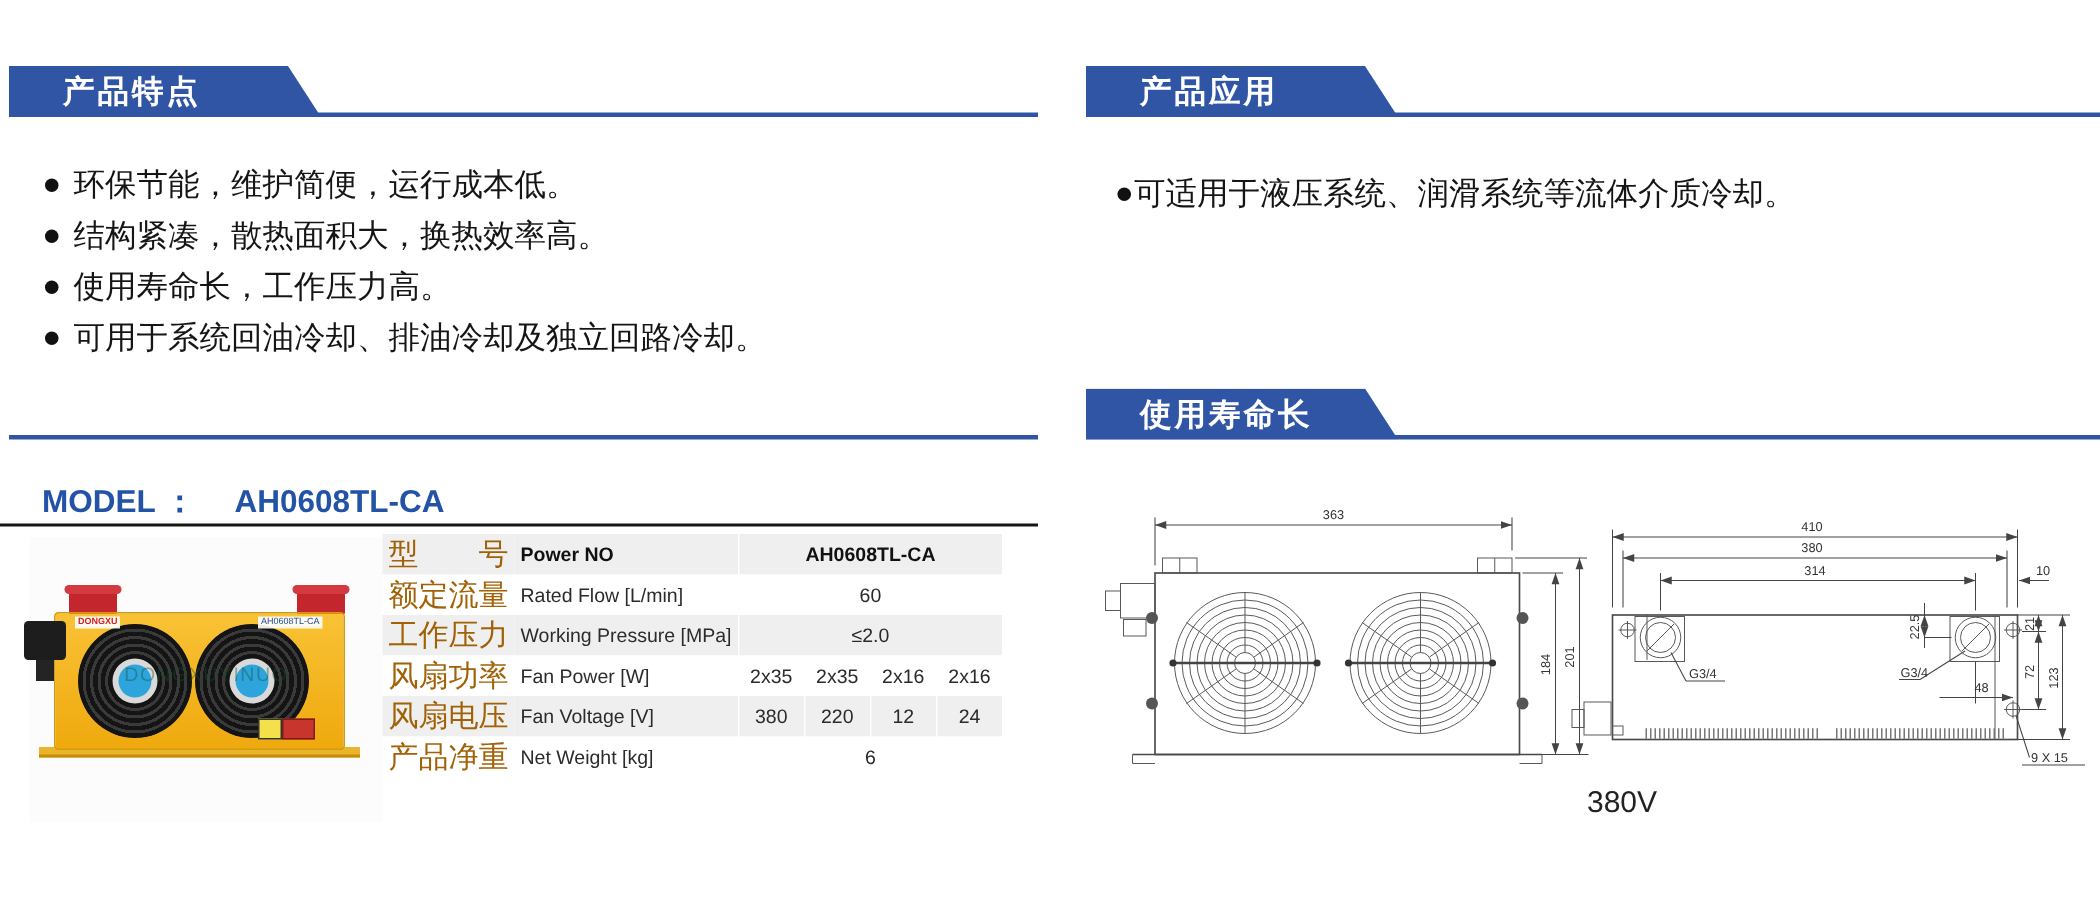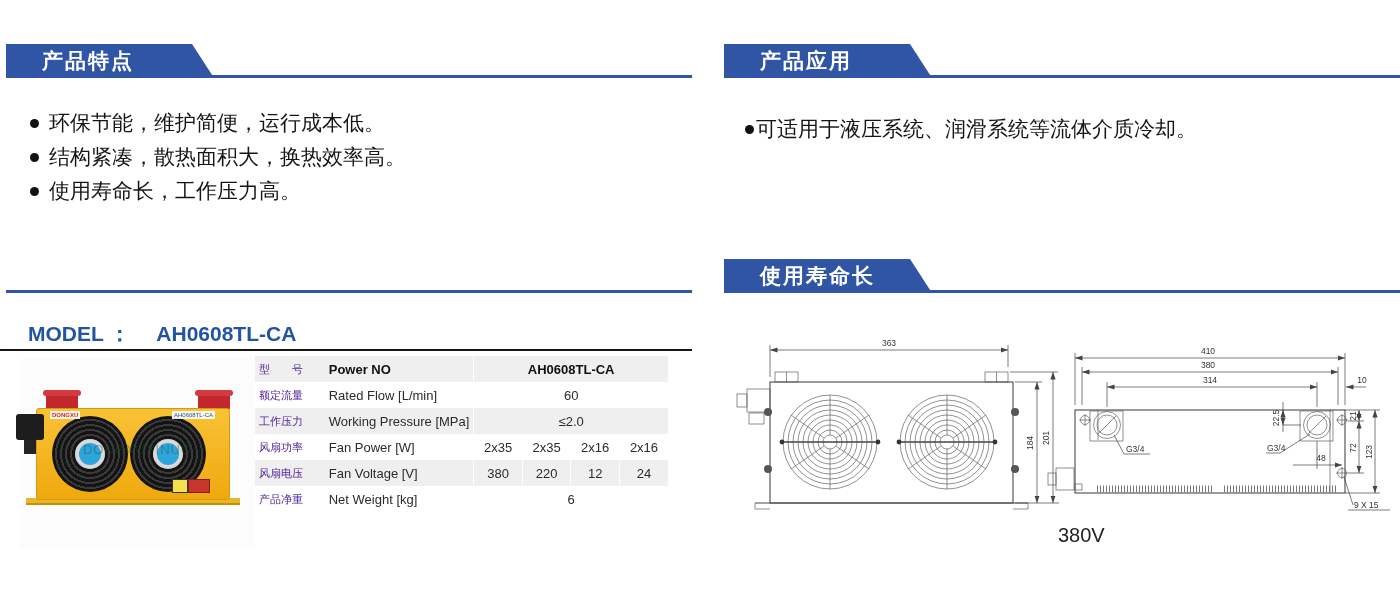--- a/index.html
+++ b/index.html
@@ -24,21 +24,21 @@
   
   .model-line { position:absolute; left:28px; top:320px; font-size:21px; font-weight:bold; color:#2353a6; white-space:nowrap; }
   .model-line .gap { display:inline-block; width:26px; }
   .black-rule { position:absolute; left:0; top:349px; width:692px; height:2px; background:#161616; }
 
   
   .spec-table { position:absolute; left:255px; top:356px; width:413px; border-collapse:collapse; font-size:13px; color:#2b2b2b; }
   .spec-table td { height:26px; padding:0 4px; vertical-align:middle; }
   .spec-table tr.odd { background:#efefef; }
   .spec-table tr.even { background:#ffffff; }
-  .spec-table td.zh { width:72px; font-size:11px; color:#4c1d95; white-space:nowrap; }
+  .spec-table td.zh { width:72px; font-size:20px; color:#a16207; white-space:nowrap; }
   .spec-table td.en { width:142px; white-space:nowrap; }
   .spec-table td.val { text-align:center; width:50px; border-left:1px solid rgba(255,255,255,.9); }
   .spec-table tr.hd td.en, .spec-table tr.hd td.val { font-weight:bold; color:#111; }
 
   
   .photo { position:absolute; left:20px; top:358px; width:235px; height:190px; background:#fcfcfc; }
   .p-cap { position:absolute; width:32px; height:20px; background:#c4262d; border-radius:4px 4px 2px 2px; }
   .p-cap::before { content:''; position:absolute; left:-3px; top:0; right:-3px; height:6px; background:#d23a40; border-radius:3px; }
   .p-body { position:absolute; left:16px; top:50px; width:194px; height:92px; border-radius:3px;
             background:linear-gradient(#f9c236,#efa90e); border:1px solid #d59a0c; }
@@ -81,20 +81,21 @@
     <div class="banner-line"></div>
     <div class="banner">
       <span class="banner-title">产品应用</span>
     </div>
   </div>
 
   <ul class="bullets" style="left:18px;top:94px;">
     <li>环保节能，维护简便，运行成本低。</li>
     <li>结构紧凑，散热面积大，换热效率高。</li>
     <li>使用寿命长，工作压力高。</li>
+    <li>可用于系统回油冷却、排油冷却及独立回路冷却。</li>
   </ul>
 
   <ul class="bullets tight" style="left:733px;top:100px;">
     <li>可适用于液压系统、润滑系统等流体介质冷却。</li>
   </ul>
 
   <div class="sec-header" style="left:6px;top:259px;width:686px;">
     <div class="banner-line"></div>
   </div>
 

